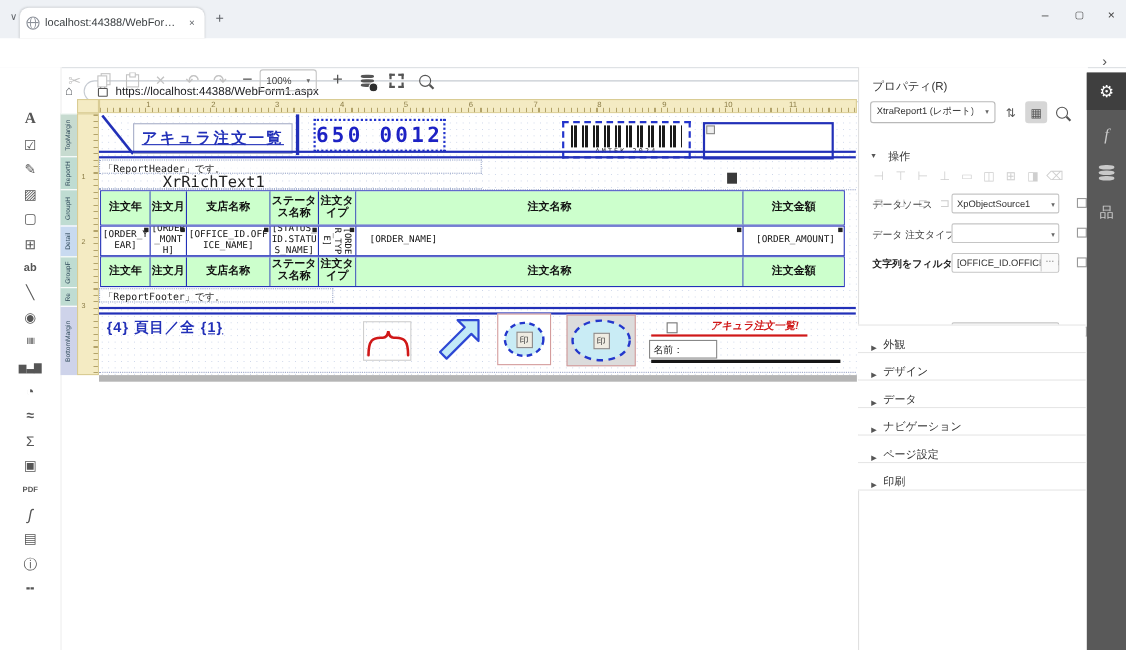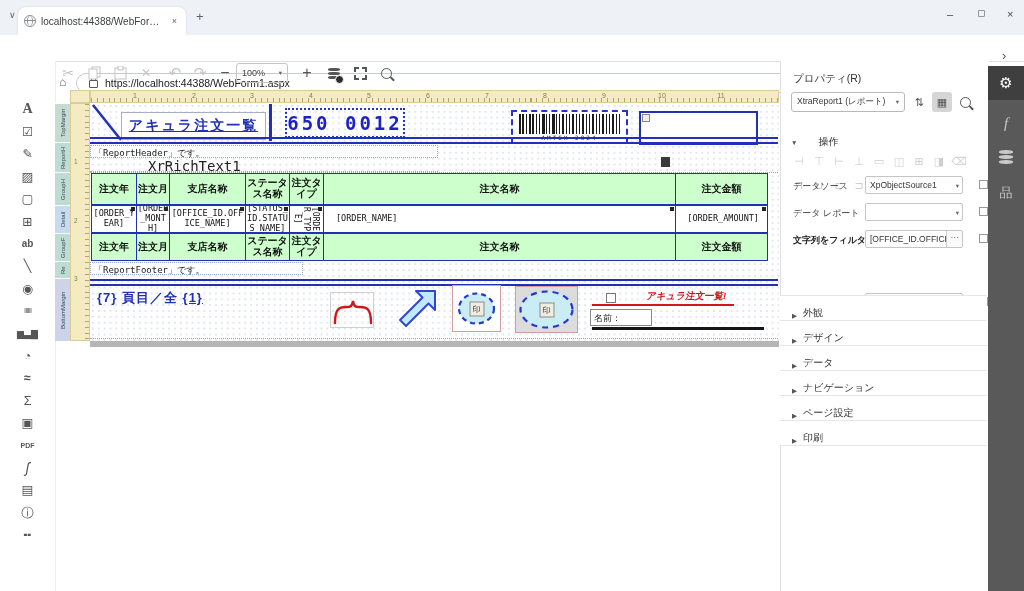--- a/index.html
+++ b/index.html
@@ -106,21 +106,21 @@
   .confirm{left:556px;top:187px;width:160px;font-size:9.5px;font-style:italic;font-weight:bold;color:#d01818}
   .namebox{left:500px;top:206px;width:62px;height:17px;border:1px solid #888;box-sizing:border-box;
       font-size:9px;color:#222;padding:2px 0 0 3px;background:#fff}
   
   #rpanel{left:780px;top:61px;width:208px;height:530px;background:#fff;border-left:1px solid #e0e0e0}
   .ptitle{left:12px;top:11px;font-size:10.5px;color:#333}
   .selector{left:10px;top:31px;width:114px;height:20px;border:1px solid #b9b9b9;border-radius:3px;display:flex;
       align-items:center;justify-content:space-between;padding:0 5px;box-sizing:border-box;background:#fff}
   .selval{font-size:8.5px;color:#333;white-space:nowrap;overflow:hidden}
   .pbtn{top:31px;width:20px;height:20px;display:flex;align-items:center;justify-content:center;font-size:11px;color:#555;border-radius:3px}
-  .ophead{left:10px;top:74px;font-size:10px;color:#333;display:flex;align-items:center;gap:21px}
+  .ophead{left:10px;top:74px;font-size:10px;color:#333;display:flex;align-items:center;gap:10px}
   .ophead .c{font-size:6.5px;color:#555}
   .oprow{left:8px;height:16px;display:flex}
   .opic{width:20px;text-align:center;font-size:11px;color:#cfcfcf;line-height:16px}
   .prow{left:12px;width:190px;height:18px}
   .plabel{font-size:9px;color:#444;display:inline-block;width:72px;padding-top:4px;vertical-align:top;
       white-space:nowrap;overflow:hidden}
   .plabel.b{font-weight:bold;color:#222}
   .pctrl{position:absolute;left:72px;top:0;width:98px;height:18px;border:1px solid #c5c5c5;border-radius:2px;
       background:#fff;box-sizing:border-box;overflow:hidden}
   .pval{font-size:8.5px;color:#333;line-height:16px;padding-left:4px;white-space:nowrap;display:block;padding-right:14px;overflow:hidden}
@@ -304,21 +304,21 @@
       <div class="tc">支店名称</div>
       <div class="tc">ステータス名称</div>
       <div class="tc">注文タイプ</div>
       <div class="tc">注文名称</div>
       <div class="tc">注文金額</div>
     </div>
 
     <div class="abs bandtext" style="left:0;top:159px;width:213px;height:13px">「ReportFooter」です。</div>
     <div class="abs dblline" style="top:176px"></div>
 
-    <div class="abs pageinfo"><span>{7} 頁目／全 </span><span class="u">{1}</span></div>
+    <div class="abs pageinfo"><span>{4} 頁目／全 </span><span class="u">{1}</span></div>
 
     <div class="abs shapebox" style="left:240px;top:189px;width:44px;height:36px">
       <svg width="44" height="36">
           <path d="M4 30 C4 16 8 14 15 14 L17 14 C20 14 21.5 12 22 8 C22.5 12 24 14 27 14 L29 14 C36 14 40 16 40 30" stroke="#d01818" stroke-width="2.4" fill="none" stroke-linecap="round"></path>
         </svg>
     </div>
     <div class="abs" style="left:303px;top:183px;width:47px;height:47px">
       <svg width="47" height="47">
           <path d="M42 5 L23 5 L29.5 11.5 L7 34 L13 40 L35.5 17.5 L42 24 Z" fill="#c2e9f7" stroke="#2d47d4" stroke-width="2" stroke-linejoin="round"></path>
         </svg>
@@ -381,21 +381,21 @@
 
     <div class="abs prow" style="top:115px">
       <span class="plabel">データソース</span>
       <div class="pctrl">
         <span class="pval">XpObjectSource1</span>
         <span class="pcaret">▾</span>
       </div>
       <span class="pcheck"></span>
     </div>
     <div class="abs prow" style="top:142px">
-      <span class="plabel">データ レポート</span>
+      <span class="plabel">データ 注文タイプ</span>
       <div class="pctrl">
         <span class="pval"></span>
         <span class="pcaret">▾</span>
       </div>
       <span class="pcheck"></span>
     </div>
     <div class="abs prow" style="top:169px">
       <span class="plabel b">文字列をフィルター</span>
       <div class="pctrl">
         <span class="pval">[OFFICE_ID.OFFICE_ID] ...</span>

